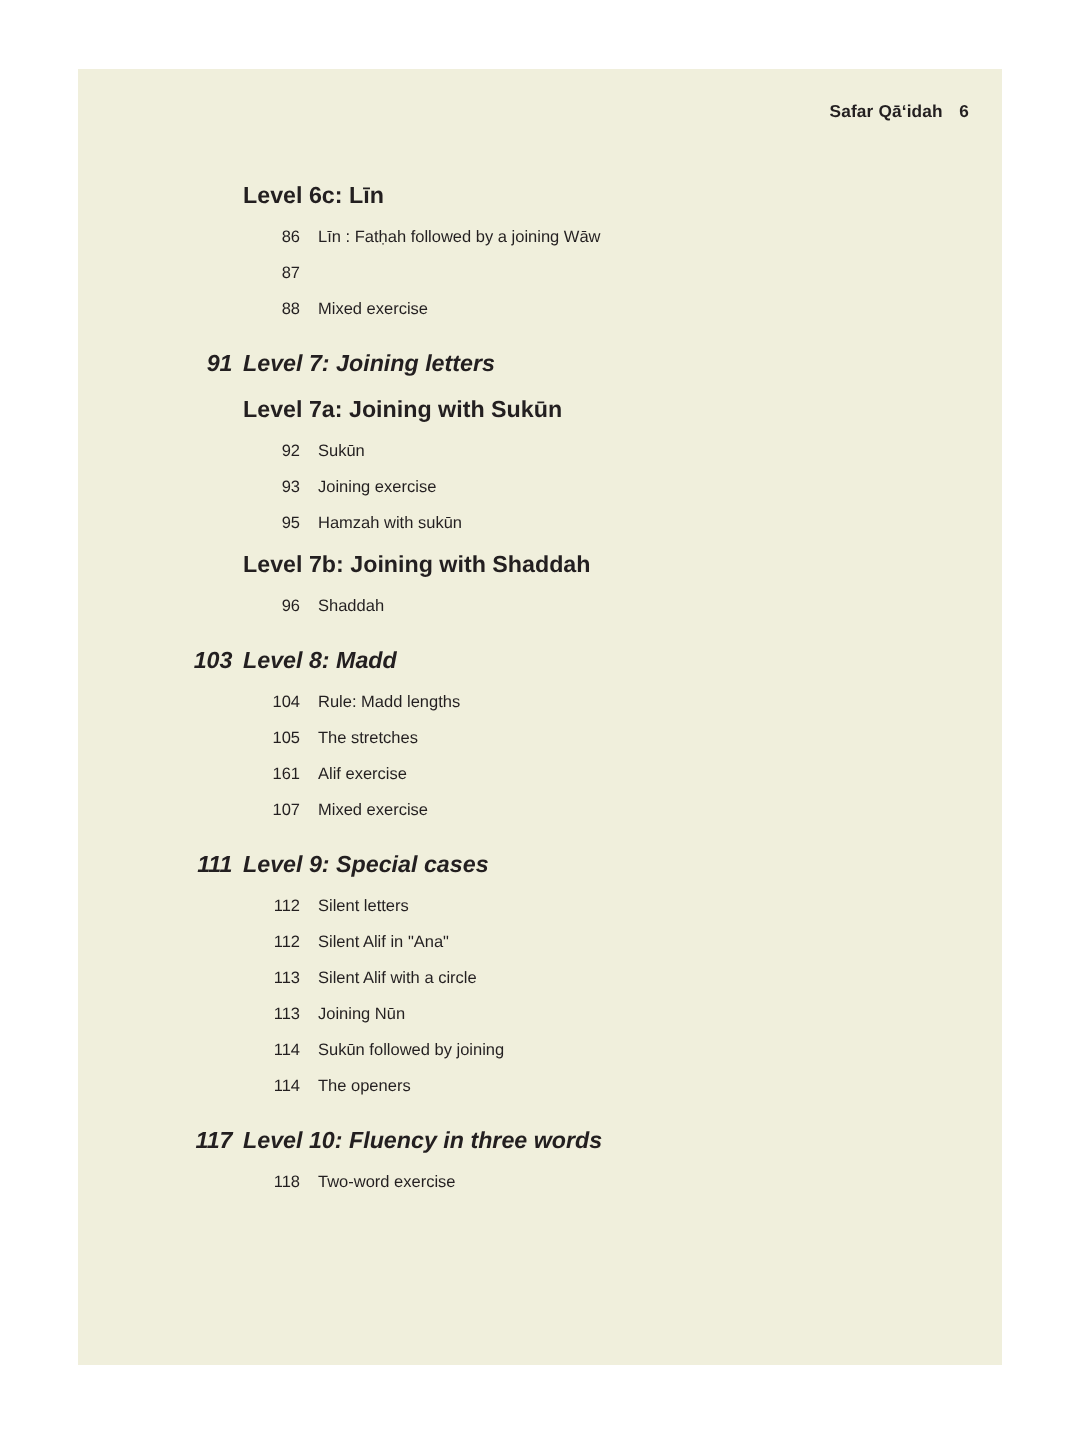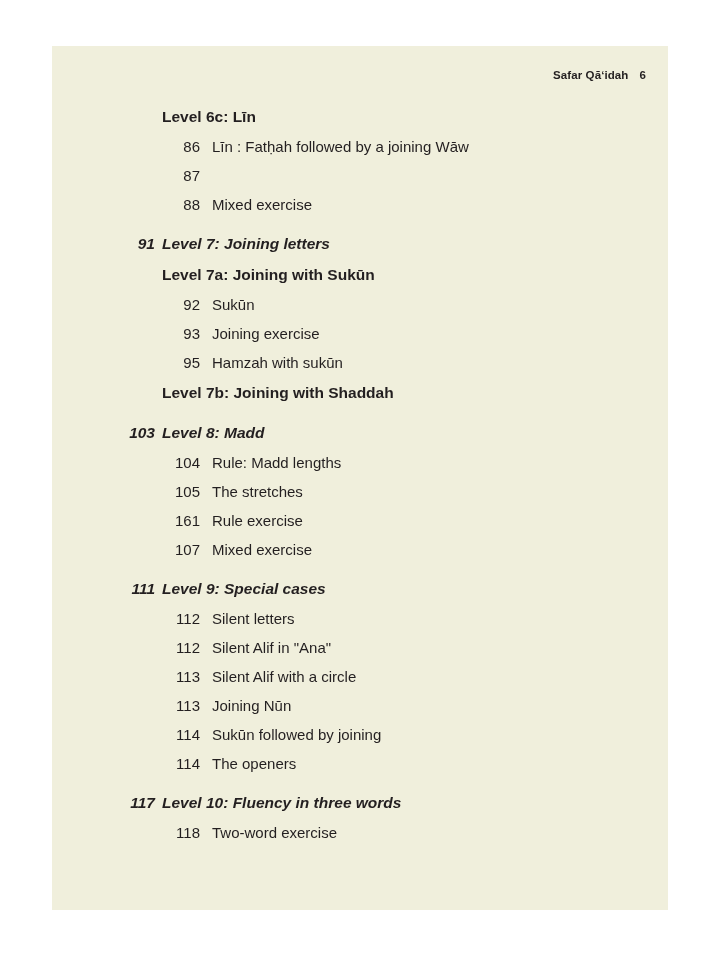--- a/index.html
+++ b/index.html
@@ -79,33 +79,33 @@
     width: 103px;
   }
   .row.sublevel .label {
     margin-left: 7px;
   }
 
   
   .row.entry {
     margin-top: 12px;
     font-weight: normal;
-    font-size: 15px;
+    font-size: 11px;
   }
   .row.entry .folio {
     flex: 0 0 148px;      
     width: 148px;
     text-align: right;
   }
   .row.entry .label {
     margin-left: 12px;
   }
 
   
-  .toc > .row:first-child { margin-top: 2px; }
+  .toc > .row:first-child { margin-top: 16px; }
 </style>
 </head>
 <body>
 
 <div class="page" style="background: rgb(240, 239, 220); color: rgb(35, 31, 32);">
 
   <div class="running-head">
     <span class="rh-title">Safar Qāʻidah</span><span class="rh-folio">6</span>
   </div>
 
@@ -142,35 +142,39 @@
         <span class="label">Joining exercise</span>
       </div>
       <div class="row entry">
         <span class="folio">95</span>
         <span class="label">Hamzah with sukūn</span>
       </div>
       <div class="row sublevel">
         <span class="folio"></span>
         <span class="label">Level 7b: Joining with Shaddah</span>
       </div>
+      <div class="row entry">
+        <span class="folio">96</span>
+        <span class="label">Shaddah</span>
+      </div>
       <div class="row level">
         <span class="folio">103</span>
         <span class="label">Level 8: Madd</span>
       </div>
       <div class="row entry">
         <span class="folio">104</span>
         <span class="label">Rule: Madd lengths</span>
       </div>
       <div class="row entry">
         <span class="folio">105</span>
         <span class="label">The stretches</span>
       </div>
       <div class="row entry">
         <span class="folio">161</span>
-        <span class="label">Rule exercise</span>
+        <span class="label">Alif exercise</span>
       </div>
       <div class="row entry">
         <span class="folio">107</span>
         <span class="label">Mixed exercise</span>
       </div>
       <div class="row level">
         <span class="folio">111</span>
         <span class="label">Level 9: Special cases</span>
       </div>
       <div class="row entry">

